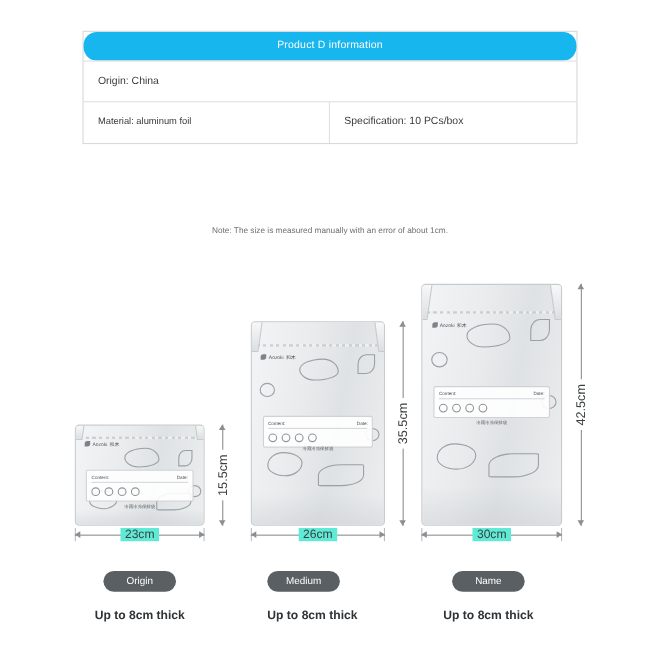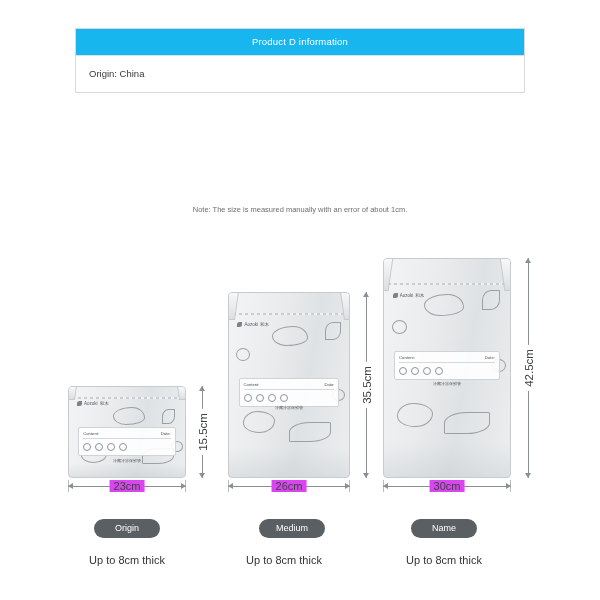--- a/index.html
+++ b/index.html
@@ -26,20 +26,21 @@
     box-sizing: border-box;
     background: #fff;
   }
   .info-header {
     background: #18b6ef;
     color: #ffffff;
     font-size: 9.5px;
     text-align: center;
     padding: 7px 0 8px 0;
     letter-spacing: .2px;
+    border-radius: 12px;
   }
   .info-row {
     display: flex;
     border-top: 1px solid #e0e0e0;
   }
   .info-cell {
     padding: 12px 13px;
     font-size: 8.5px;
     color: #3a3a3a;
     box-sizing: border-box;
@@ -208,21 +209,21 @@
     border-top: 3.5px solid transparent;
     border-bottom: 3.5px solid transparent;
   }
   .dim-h .cap.l { left: 0; border-right: 5px solid #8a8f93; }
   .dim-h .cap.r { right: 0; border-left: 5px solid #8a8f93; }
   .dim-h .txt {
     position: absolute;
     left: 50%;
     transform: translate(-50%,-50%);
     top: 0;
-    background: #d946ef;
+    background: #5eead4;
     padding: 0 4px;
     font-size: 11px;
     color: #3c4043;
     white-space: nowrap;
     text-align: right;
   }
   .dim-v {
     position: absolute;
     width: 1px;
     background: #8a8f93;
@@ -263,32 +264,37 @@
     padding: 4px 0 5px 0;
     text-align: center;
   }
   .thick-txt {
     position: absolute;
     bottom: 34px;
     transform: translateX(-50%);
     font-size: 11px;
     color: #2f3336;
     white-space: nowrap;
+    font-weight: bold;
   }
 </style>
 </head>
 <body>
 
 <div class="info-wrap">
   <div class="info-header">Product D information</div>
 
   <div class="info-row">
     <div class="info-cell right">Origin: China</div>
   </div>
 
+  <div class="info-row">
+    <div class="info-cell left">Material: aluminum foil</div>
+    <div class="info-cell right">Specification: 10 PCs/box</div>
+  </div>
 
 </div>
 
 <div class="note">Note: The size is measured manually with an error of about 1cm.</div>
 
 <div class="stage">
 
   <div class="product" style="left:68px; width:118px; height:92px;">
     <div class="bag" style="width:118px;height:92px;">
       <div class="ear l"></div>
@@ -380,21 +386,21 @@
       <div class="txt">26cm</div>
     </div>
 
     <div class="dim-v" style="left:138px;top:0;height:186px;">
       <div class="cap t"></div>
       <div class="cap b"></div>
       <div class="txt">35.5cm</div>
     </div>
   </div>
 
-  <div class="size-pill" style="left:292px;width:66px;">Medium</div>
+  <div class="size-pill" style="left:276px;width:66px;">Medium</div>
   <div class="thick-txt" style="left:284px;">Up to 8cm thick</div>
 
   <div class="product" style="left:383px; width:128px; height:220px;">
     <div class="bag" style="width:128px;height:220px;">
       <div class="ear l"></div>
       <div class="ear r"></div>
 
       <div class="brand">
         <span class="leaf"></span>
         <span>Aozoki</span>

